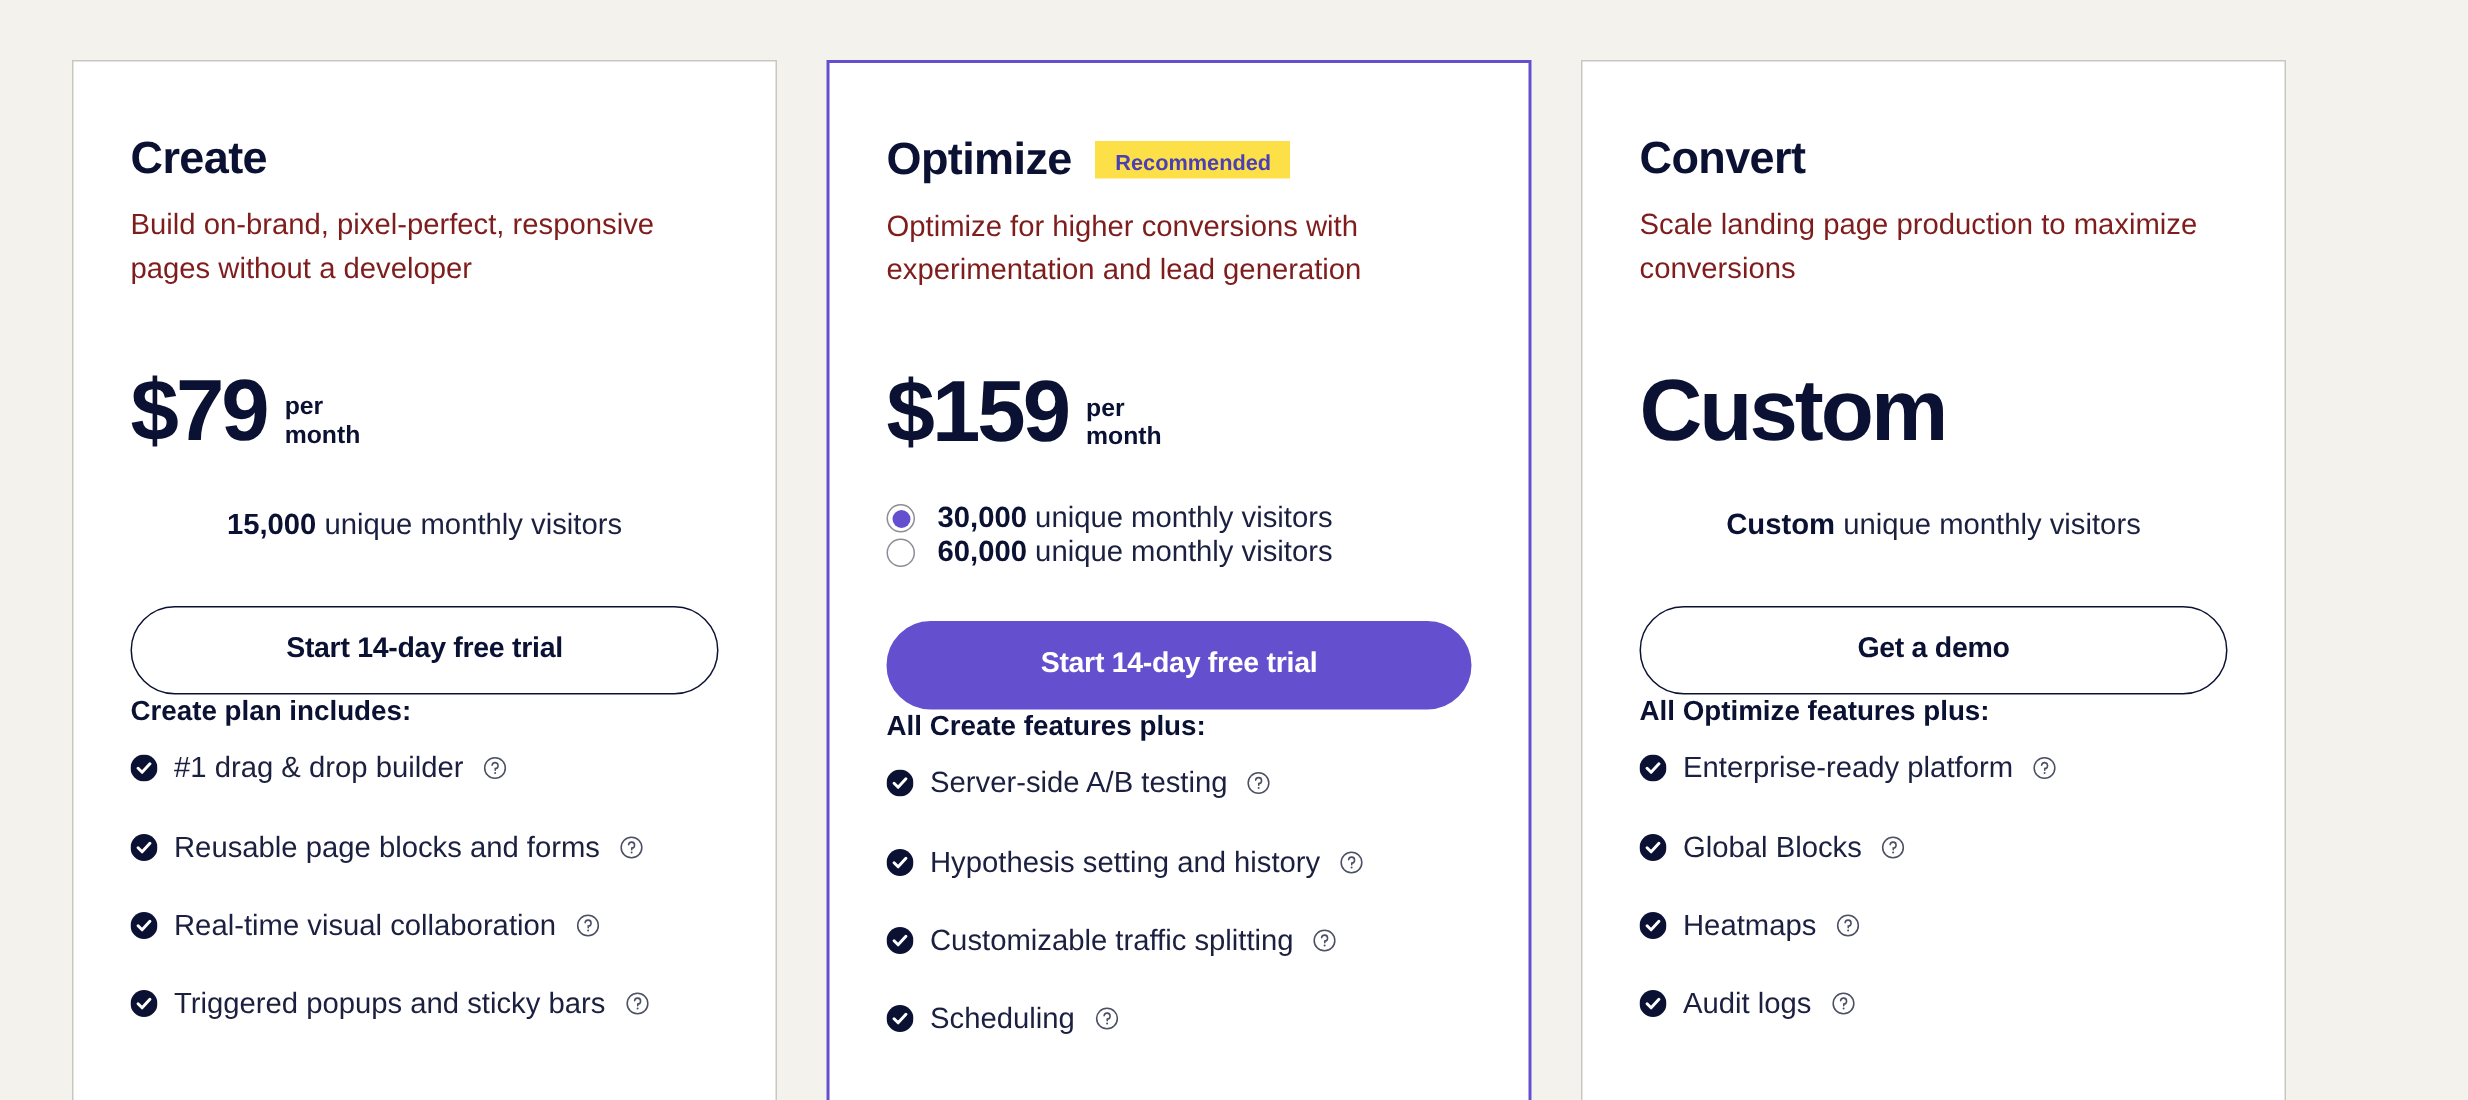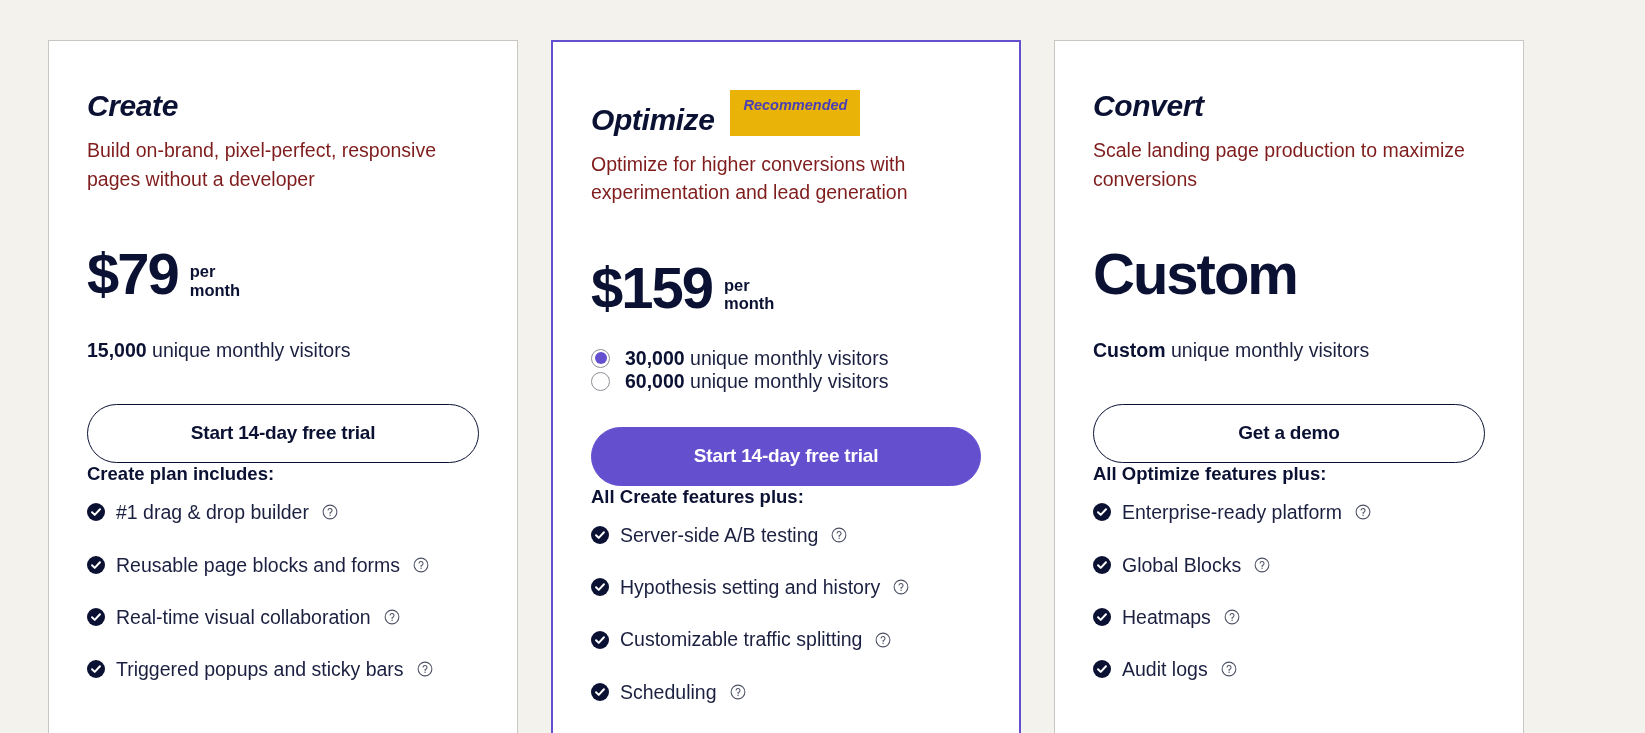--- a/index.html
+++ b/index.html
@@ -29,41 +29,40 @@
     padding: 48px 38px 0 38px;
     height: 700px;
   }
 
   .plan-card.featured {
     border: 2px solid #6450cf;
   }
 
   .card-head {
     display: flex;
-    align-items: flex-end;
+    align-items: center;
     gap: 16px;
     margin-bottom: 14px;
-    font-style: italic;
   }
 
   .plan-name {
     font-size: 30px;
     font-weight: bold;
     color: #0b1133;
     letter-spacing: -0.4px;
     line-height: 1.1;
     margin: 0;
   }
 
   .badge {
-    background: #eab308;
+    background: #fde047;
     color: #4a3fb5;
     font-size: 14.5px;
     font-weight: bold;
-    padding: 8px 13px 23px 13px;
+    padding: 8px 13px 2px 13px;
     line-height: 1;
     white-space: nowrap;
   }
 
   .plan-desc {
     font-size: 19.5px;
     color: #7f1d1d;
     line-height: 1.47;
     margin: 0;
     max-width: 400px;
@@ -91,20 +90,21 @@
     color: #0b1133;
     line-height: 1.12;
     margin-left: 12px;
     padding-bottom: 2px;
   }
 
   .visitors-line {
     font-size: 19.5px;
     color: #1b2040;
     margin-top: 38px;
+    text-align: center;
   }
   .visitors-line b { font-weight: bold; color: #0b1133; }
 
   .radio-group {
     margin-top: 32px;
     display: flex;
     flex-direction: column;
     gap: 0;
   }
 

